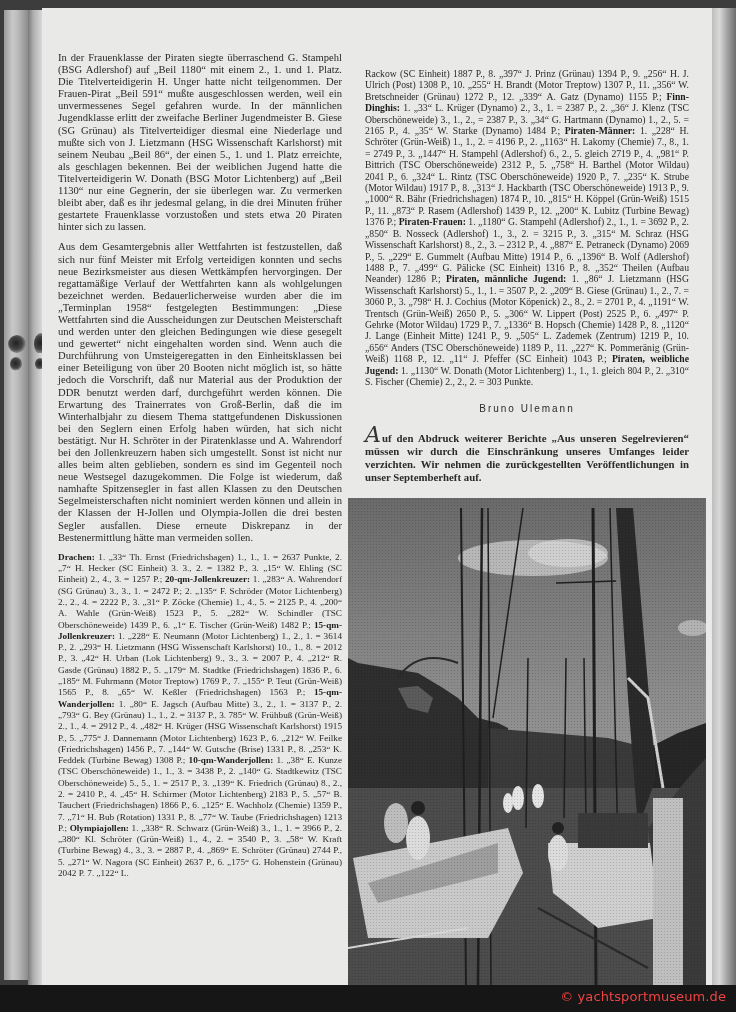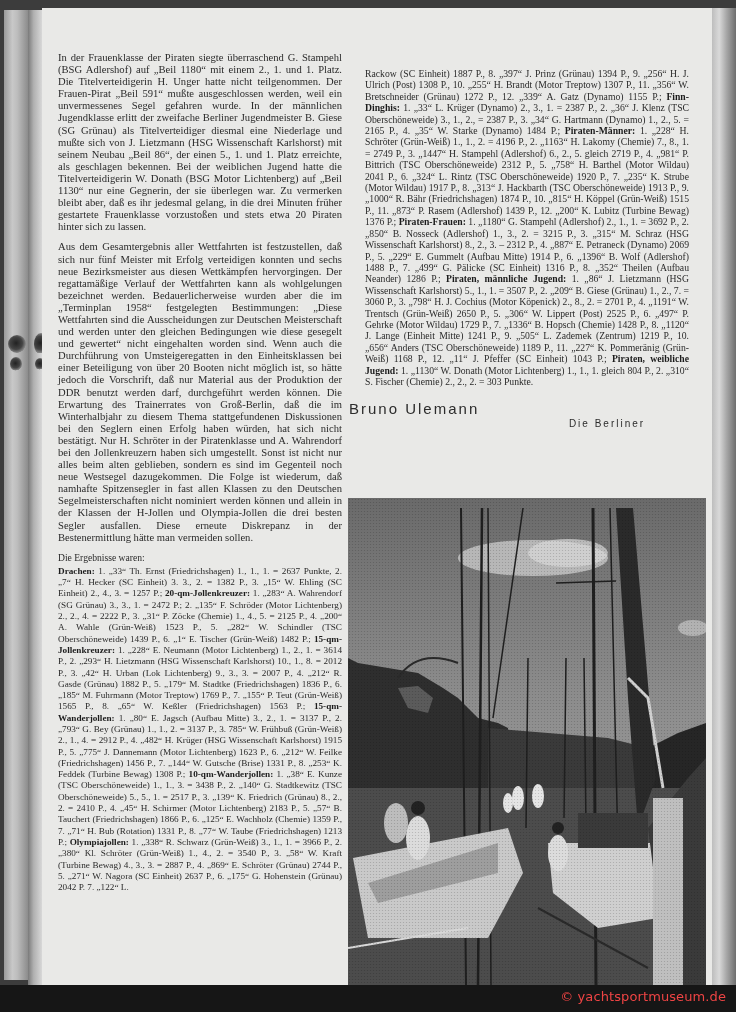--- a/index.html
+++ b/index.html
@@ -41,21 +41,21 @@
       hyphens: manual;
     }
     .col-left { left: 58px; top: 52px; width: 284px; font-size: 10.6px; line-height: 12.1px; }
     .col-left p { margin: 0 0 8px 0; }
     .col-left .results { font-size: 9.2px; line-height: 11.3px; margin-top: 2px; }
     .col-left .results-head { font-size: 9.6px; margin: 4px 0 2px 0; }
     .col-right { left: 349px; top: 52px; width: 356px; font-size: 9.7px; line-height: 11.4px; }
     .col-right p { margin: 16px; }
     b { font-weight: bold; color: #1c1c1c; }
     .signature {
-      text-align: left; letter-spacing: 2px; font-size: 15px; margin: 5px 0 0 0 !important;
+      text-align: center; letter-spacing: 2px; font-size: 10px; margin: 5px 0 0 0 !important;
       font-family: "Liberation Sans", sans-serif; color: #2c2c2c;
     }
     .notice {
       margin-top: 14px !important; font-weight: bold; font-size: 10.8px; line-height: 13.2px;
       text-align: justify;
     }
     .drop {
       font-family: "DejaVu Serif", serif; font-style: italic; font-size: 22px; line-height: 12px;
       font-weight: normal; color: #333; margin-right: 1px;
     }
@@ -79,31 +79,31 @@
 <div class="hole" style="left:10px;top:357px;width:12px;height:14px;"></div>
 <div class="hole" style="left:34px;top:333px;width:14px;height:22px;"></div>
 <div class="hole" style="left:35px;top:358px;width:10px;height:12px;"></div>
 
 <div class="page"></div>
 <div class="right-edge"></div>
 
 <div class="col col-left">
   <p>In der Frauenklasse der Piraten siegte überraschend G. Stampehl (BSG Adlershof) auf „Beil 1180“ mit einem 2., 1. und 1. Platz. Die Titelverteidigerin H. Unger hatte nicht teilgenommen. Der Frauen-Pirat „Beil 591“ mußte ausgeschlossen werden, weil ein unvermessenes Segel gefahren wurde. In der männlichen Jugendklasse erlitt der zweifache Berliner Jugendmeister B. Giese (SG Grünau) als Titelverteidiger diesmal eine Niederlage und mußte sich von J. Lietzmann (HSG Wissenschaft Karlshorst) mit seinem Neubau „Beil 86“, der einen 5., 1. und 1. Platz erreichte, als geschlagen bekennen. Bei der weiblichen Jugend hatte die Titelverteidigerin W. Donath (BSG Motor Lichtenberg) auf „Beil 1130“ nur eine Gegnerin, der sie überlegen war. Zu vermerken bleibt aber, daß es ihr jedesmal gelang, in die drei Minuten früher gestartete Frauenklasse vorzustoßen und stets etwa 20 Piraten hinter sich zu lassen.</p>
   <p>Aus dem Gesamtergebnis aller Wettfahrten ist festzustellen, daß sich nur fünf Meister mit Erfolg verteidigen konnten und sechs neue Bezirksmeister aus diesen Wettkämpfen hervorgingen. Der regattamäßige Verlauf der Wettfahrten kann als wohlgelungen bezeichnet werden. Bedauerlicherweise wurden aber die im „Terminplan 1958“ festgelegten Bestimmungen: „Diese Wettfahrten sind die Ausscheidungen zur Deutschen Meisterschaft und werden unter den gleichen Bedingungen wie diese gesegelt und gewertet“ nicht eingehalten worden sind. Wenn auch die Durchführung von Umsteigeregatten in den Einheitsklassen bei einer Beteiligung von über 20 Booten nicht möglich ist, so hätte jedoch die Vorschrift, daß nur Material aus der Produktion der DDR benutzt werden darf, durchgeführt werden können. Die Erwartung des Trainerrates von Groß-Berlin, daß die im Winterhalbjahr zu diesem Thema stattgefundenen Diskussionen bei den Seglern einen Erfolg haben würden, hat sich nicht bestätigt. Nur H. Schröter in der Piratenklasse und A. Wahrendorf bei den Jollenkreuzern haben sich umgestellt. Sonst ist nicht nur alles beim alten geblieben, sondern es sind im Gegenteil noch neue Westsegel dazugekommen. Die Folge ist wiederum, daß namhafte Spitzensegler in fast allen Klassen zu den Deutschen Segelmeisterschaften nicht nominiert werden können und allein in der Klassen der H-Jollen und Olympia-Jollen die drei besten Segler ausfallen. Diese erneute Diskrepanz in der Bestenermittlung hätte man vermeiden sollen.</p>
-  <p class="results-head">Die Ergebnisse waren:</p>
   <p class="results">
     <b>Drachen:</b><span> 1. „33“ Th. Ernst (Friedrichshagen) 1., 1., 1. = 2637 Punkte, 2. „7“ H. Hecker (SC Einheit) 3. 3., 2. = 1382 P., 3. „15“ W. Ehling (SC Einheit) 2., 4., 3. = 1257 P.; </span><b>20-qm-Jollenkreuzer:</b><span> 1. „283“ A. Wahrendorf (SG Grünau) 3., 3., 1. = 2472 P.; 2. „135“ F. Schröder (Motor Lichtenberg) 2., 2., 4. = 2222 P., 3. „31“ P. Zöcke (Chemie) 1., 4., 5. = 2125 P., 4. „200“ A. Wahle (Grün-Weiß) 1523 P., 5. „282“ W. Schindler (TSC Oberschöneweide) 1439 P., 6. „1“ E. Tischer (Grün-Weiß) 1482 P.; </span><b>15-qm-Jollenkreuzer:</b><span> 1. „228“ E. Neumann (Motor Lichtenberg) 1., 2., 1. = 3614 P., 2. „293“ H. Lietzmann (HSG Wissenschaft Karlshorst) 10., 1., 8. = 2012 P., 3. „42“ H. Urban (Lok Lichtenberg) 9., 3., 3. = 2007 P., 4. „212“ R. Gasde (Grünau) 1882 P., 5. „179“ M. Stadtke (Friedrichshagen) 1836 P., 6. „185“ M. Fuhrmann (Motor Treptow) 1769 P., 7. „155“ P. Teut (Grün-Weiß) 1565 P., 8. „65“ W. Keßler (Friedrichshagen) 1563 P.; </span><b>15-qm-Wanderjollen:</b><span> 1. „80“ E. Jagsch (Aufbau Mitte) 3., 2., 1. = 3137 P., 2. „793“ G. Bey (Grünau) 1., 1., 2. = 3137 P., 3. 785“ W. Frühbuß (Grün-Weiß) 2., 1., 4. = 2912 P., 4. „482“ H. Krüger (HSG Wissenschaft Karlshorst) 1915 P., 5. „775“ J. Dannemann (Motor Lichtenberg) 1623 P., 6. „212“ W. Feilke (Friedrichshagen) 1456 P., 7. „144“ W. Gutsche (Brise) 1331 P., 8. „253“ K. Feddek (Turbine Bewag) 1308 P.; </span><b>10-qm-Wanderjollen:</b><span> 1. „38“ E. Kunze (TSC Oberschöneweide) 1., 1., 3. = 3438 P., 2. „140“ G. Stadtkewitz (TSC Oberschöneweide) 5., 5., 1. = 2517 P., 3. „139“ K. Friedrich (Grünau) 8., 2., 2. = 2410 P., 4. „45“ H. Schirmer (Motor Lichtenberg) 2183 P., 5. „57“ B. Tauchert (Friedrichshagen) 1866 P., 6. „125“ E. Wachholz (Chemie) 1359 P., 7. „71“ H. Bub (Rotation) 1331 P., 8. „77“ W. Taube (Friedrichshagen) 1213 P.; </span><b>Olympiajollen:</b><span> 1. „338“ R. Schwarz (Grün-Weiß) 3., 1., 1. = 3966 P., 2. „380“ Kl. Schröter (Grün-Weiß) 1., 4., 2. = 3540 P., 3. „58“ W. Kraft (Turbine Bewag) 4., 3., 3. = 2887 P., 4. „869“ E. Schröter (Grünau) 2744 P., 5. „271“ W. Nagora (SC Einheit) 2637 P., 6. „175“ G. Hohenstein (Grünau) 2042 P. 7. „122“ L.</span>
   </p>
 </div>
 
 <div class="col col-right">
   <p>
     <b></b><span>Rackow (SC Einheit) 1887 P., 8. „397“ J. Prinz (Grünau) 1394 P., 9. „256“ H. J. Ulrich (Post) 1308 P., 10. „255“ H. Brandt (Motor Treptow) 1307 P., 11. „356“ W. Bretschneider (Grünau) 1272 P., 12. „339“ A. Gatz (Dynamo) 1155 P.; </span><b>Finn-Dinghis:</b><span> 1. „33“ L. Krüger (Dynamo) 2., 3., 1. = 2387 P., 2. „36“ J. Klenz (TSC Oberschöneweide) 3., 1., 2., = 2387 P., 3. „34“ G. Hartmann (Dynamo) 1., 2., 5. = 2165 P., 4. „35“ W. Starke (Dynamo) 1484 P.; </span><b>Piraten-Männer:</b><span> 1. „228“ H. Schröter (Grün-Weiß) 1., 1., 2. = 4196 P., 2. „1163“ H. Lakomy (Chemie) 7., 8., 1. = 2749 P., 3. „1447“ H. Stampehl (Adlershof) 6., 2., 5. gleich 2719 P., 4. „981“ P. Bittrich (TSC Oberschöneweide) 2312 P., 5. „758“ H. Barthel (Motor Wildau) 2041 P., 6. „324“ L. Rintz (TSC Oberschöneweide) 1920 P., 7. „235“ K. Strube (Motor Wildau) 1917 P., 8. „313“ J. Hackbarth (TSC Oberschöneweide) 1913 P., 9. „1000“ R. Bähr (Friedrichshagen) 1874 P., 10. „815“ H. Köppel (Grün-Weiß) 1515 P., 11. „873“ P. Rasem (Adlershof) 1439 P., 12. „200“ K. Lubitz (Turbine Bewag) 1376 P.; </span><b>Piraten-Frauen:</b><span> 1. „1180“ G. Stampehl (Adlershof) 2., 1., 1. = 3692 P., 2. „850“ B. Nosseck (Adlershof) 1., 3., 2. = 3215 P., 3. „315“ M. Schraz (HSG Wissenschaft Karlshorst) 8., 2., 3. – 2312 P., 4. „887“ E. Petraneck (Dynamo) 2069 P., 5. „229“ E. Gummelt (Aufbau Mitte) 1914 P., 6. „1396“ B. Wolf (Adlershof) 1488 P., 7. „499“ G. Pälicke (SC Einheit) 1316 P., 8. „352“ Theilen (Aufbau Neander) 1286 P.; </span><b>Piraten, männliche Jugend:</b><span> 1. „86“ J. Lietzmann (HSG Wissenschaft Karlshorst) 5., 1., 1. = 3507 P., 2. „209“ B. Giese (Grünau) 1., 2., 7. = 3060 P., 3. „798“ H. J. Cochius (Motor Köpenick) 2., 8., 2. = 2701 P., 4. „1191“ W. Trentsch (Grün-Weiß) 2650 P., 5. „306“ W. Lippert (Post) 2525 P., 6. „497“ P. Gehrke (Motor Wildau) 1729 P., 7. „1336“ B. Hopsch (Chemie) 1428 P., 8. „1120“ J. Lange (Einheit Mitte) 1241 P., 9. „505“ L. Zademek (Zentrum) 1219 P., 10. „656“ Anders (TSC Oberschöneweide) 1189 P., 11. „227“ K. Pommeränig (Grün-Weiß) 1168 P., 12. „11“ J. Pfeffer (SC Einheit) 1043 P.; </span><b>Piraten, weibliche Jugend:</b><span> 1. „1130“ W. Donath (Motor Lichtenberg) 1., 1., 1. gleich 804 P., 2. „310“ S. Fischer (Chemie) 2., 2., 2. = 303 Punkte.</span>
   </p>
   <p class="signature">Bruno Ulemann</p>
+  <p class="notice"><span class="drop">A</span><span>uf den Abdruck weiterer Berichte „Aus unseren Segelrevieren“ müssen wir durch die Einschränkung unseres Umfanges leider verzichten. Wir nehmen die zurückgestellten Veröffentlichungen in unser Septemberheft auf.</span></p>
   <p class="redaktion">Die Berliner</p>
 </div>
 
 <div class="photo">
   <svg width="358" height="487" viewBox="0 0 358 487">
     <defs>
       <linearGradient id="sky" x1="0" y1="0" x2="0" y2="1">
         <stop offset="0" stop-color="#6a6a6a"></stop>
         <stop offset="0.4" stop-color="#8c8c8c"></stop>
         <stop offset="0.65" stop-color="#9a9a9a"></stop>

